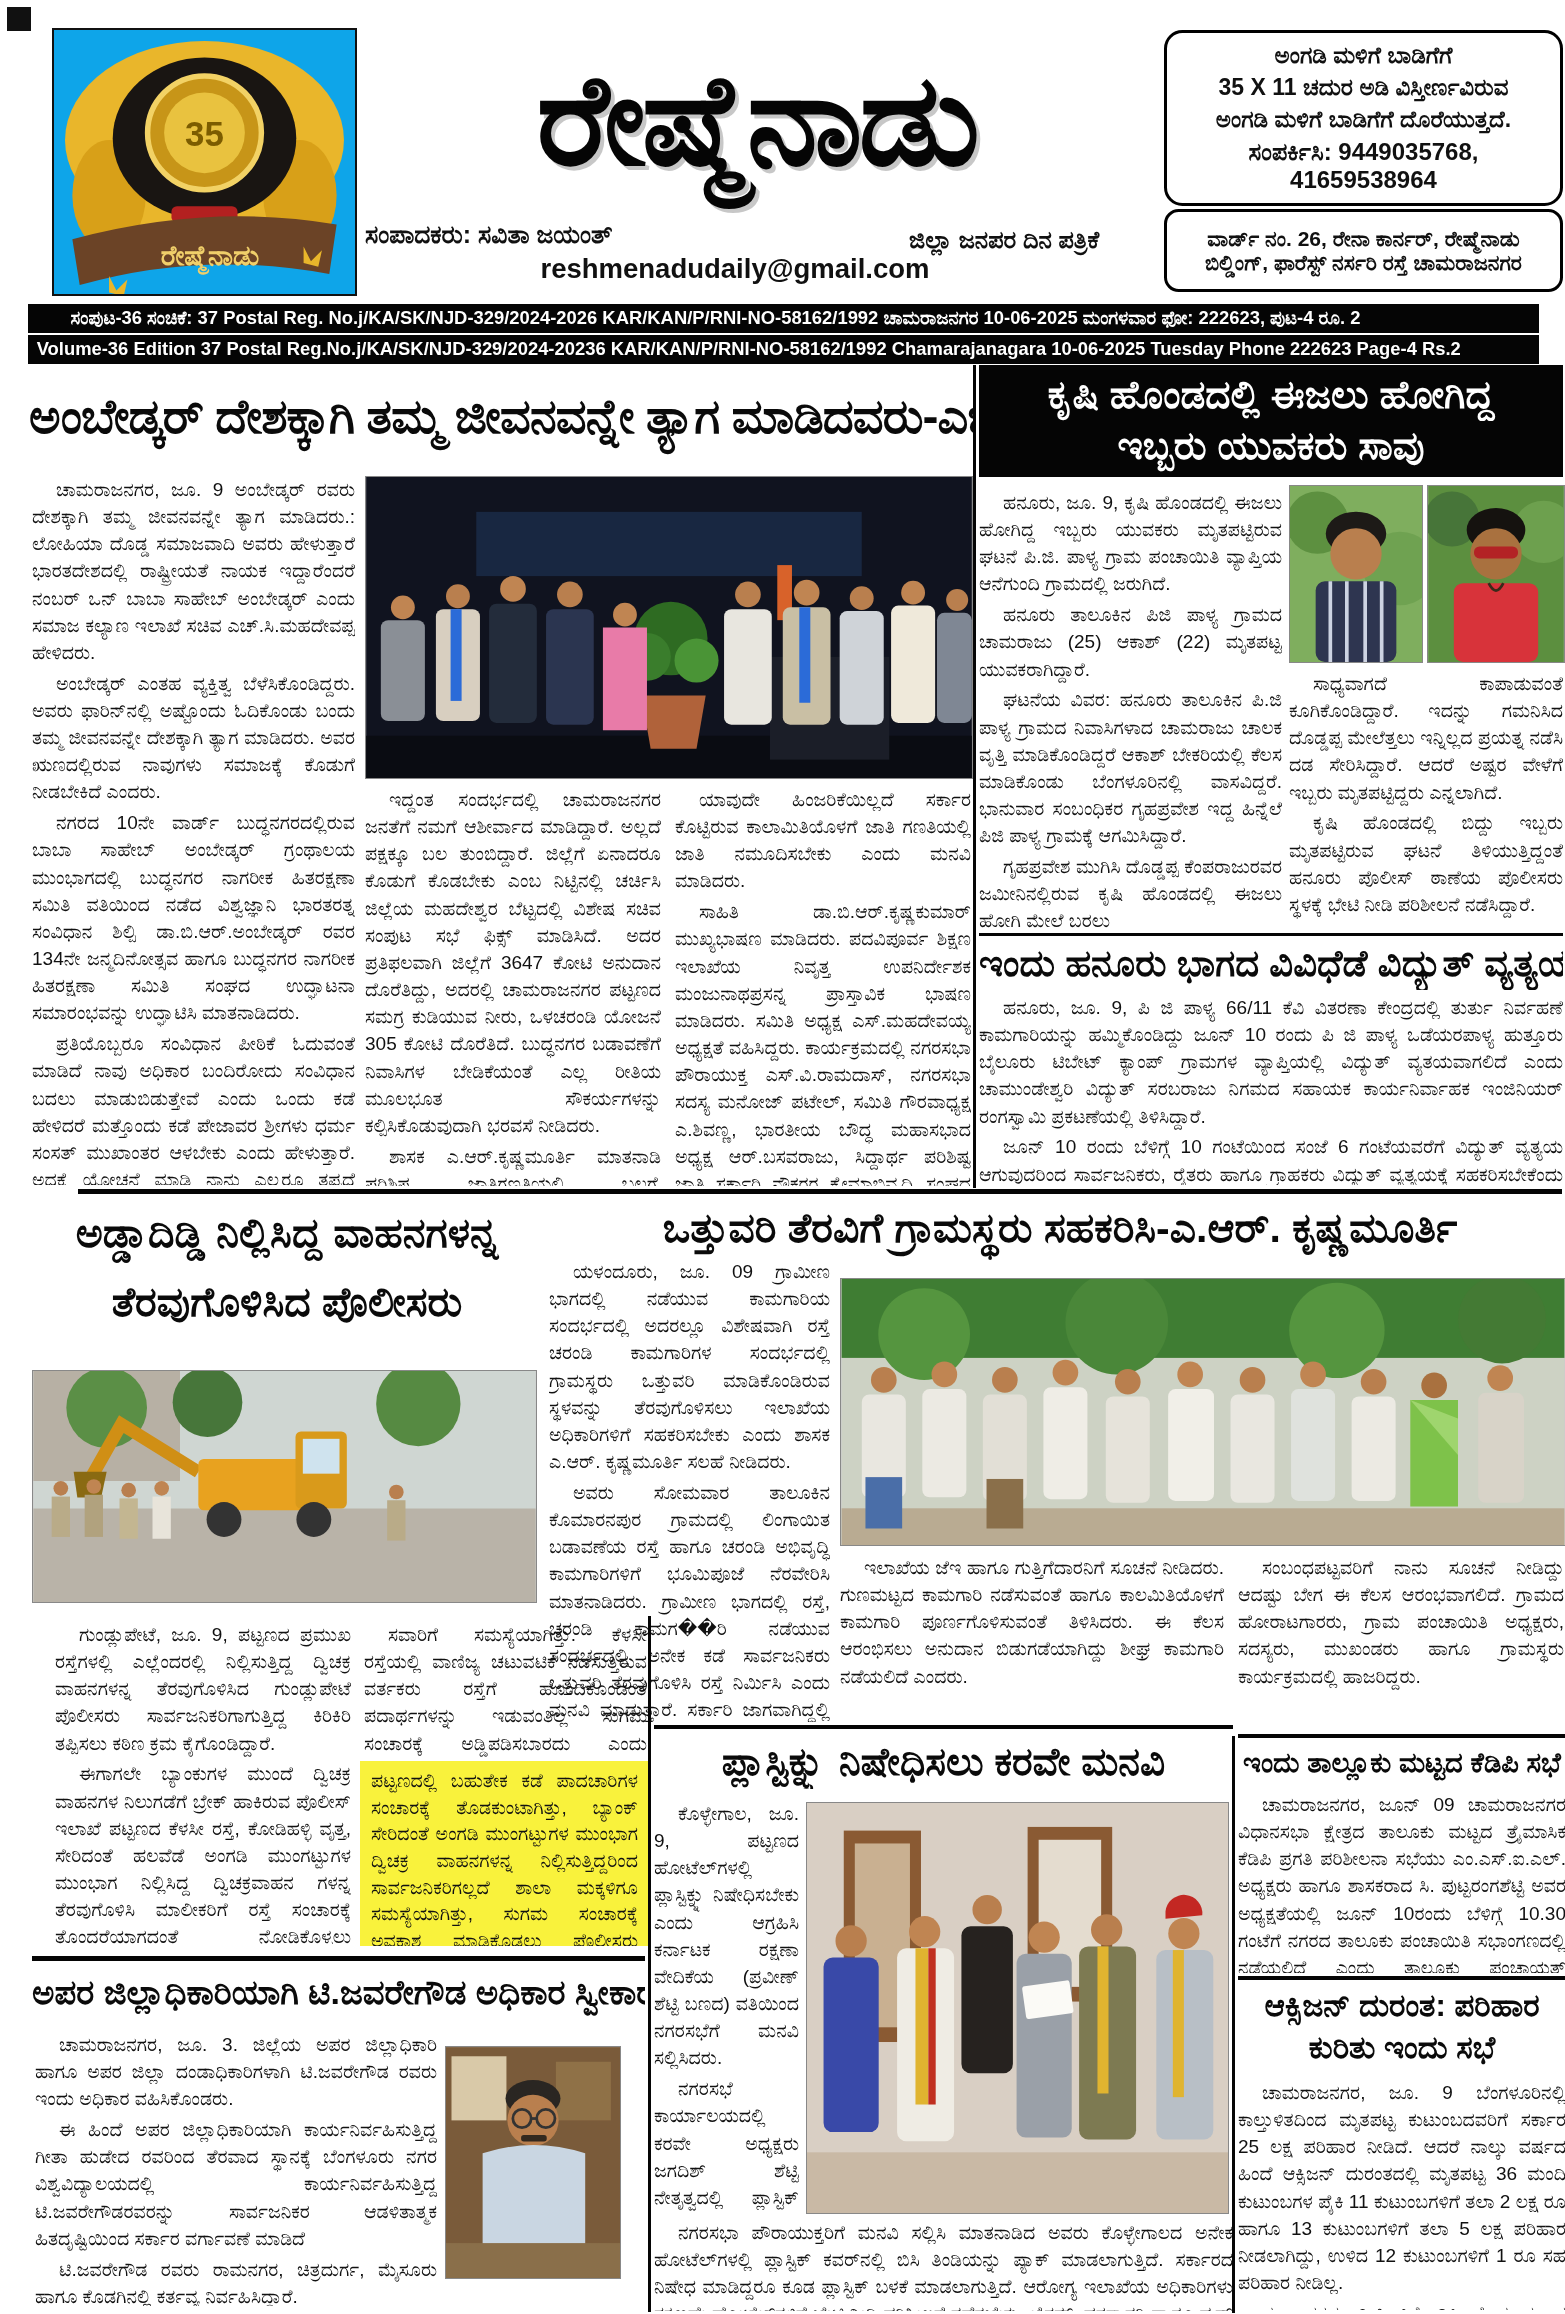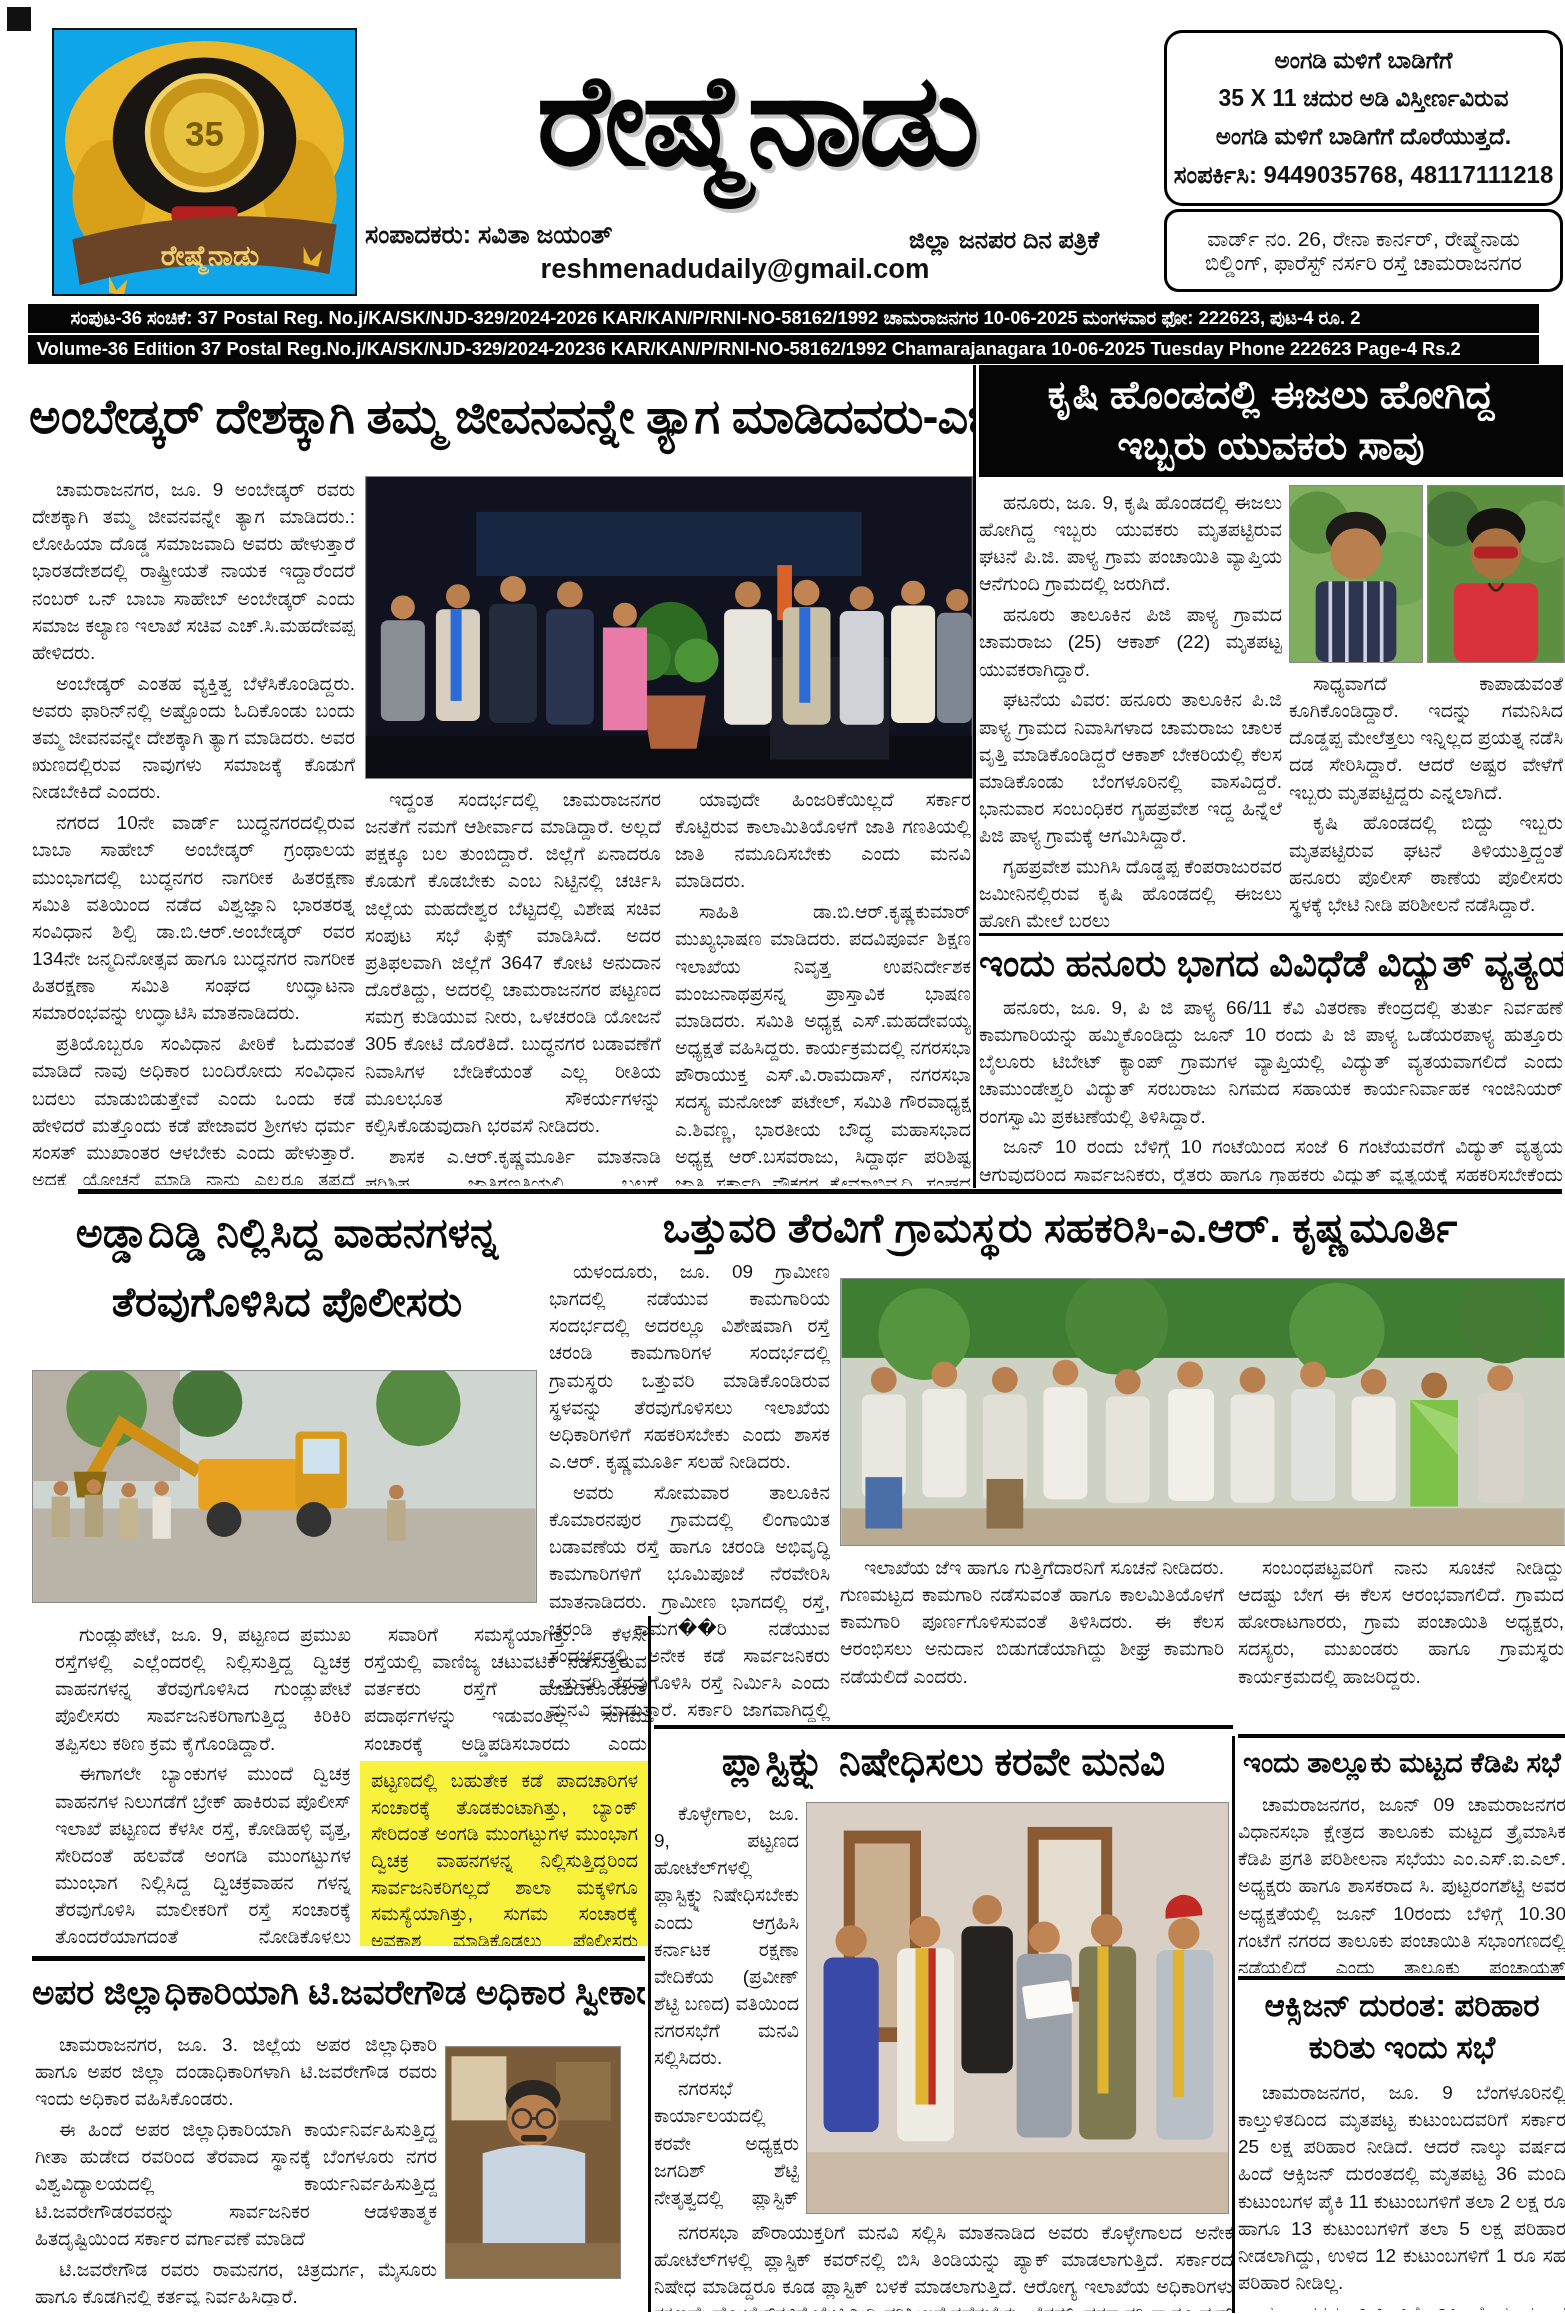--- a/index.html
+++ b/index.html
@@ -16,21 +16,21 @@
   .tagline{left:909px;top:226px;width:275px;font-size:24px;font-weight:bold;white-space:nowrap;}
   .email-line{left:478px;top:253px;width:514px;text-align:center;font-size:27.5px;font-weight:bold;white-space:nowrap;}
   .ad-box{left:1164px;top:30px;width:399px;height:176px;border:3.7px solid #000;border-radius:18.4px;
           display:flex;flex-direction:column;justify-content:space-evenly;align-items:center;text-align:center;
           padding:3.7px 5.5px;box-sizing:border-box;background:#fff;}
   .ad-box .l1{font-size:23px;font-weight:bold;text-align:right;}
   .ad-box .l2{font-size:23px;font-weight:bold;}
   .ad-box .l3{font-size:23px;font-weight:bold;}
   .ad-box .l4{font-size:24px;font-weight:bold;}
   .addr-box{left:1164px;top:209px;width:399px;height:83px;border:3.7px solid #000;border-radius:14.7px;
-            display:flex;align-items:center;justify-content:center;text-align:center;font-size:21px;font-weight:normal;
+            display:flex;align-items:center;justify-content:center;text-align:center;font-size:21px;font-weight:bold;
             padding:1.8px 9.2px;box-sizing:border-box;background:#fff;}
   
   .reg-bar{left:27.5px;width:1511px;height:28.5px;background:#050505;color:#fff;font-weight:bold;
            font-size:18.4px;line-height:28.5px;padding:0 9.2px;box-sizing:border-box;white-space:nowrap;overflow:hidden;}
   .bar-kn{top:304px;padding-left:43px;}
   .bar-en{top:335px;}
   
   .headline{font-weight:900;color:#0a0a0a;text-align:center;white-space:nowrap;overflow:hidden;}
   .main-headline{left:29px;top:369px;width:944px;height:97px;font-size:48px;line-height:96px;letter-spacing:-0.9px;}
   .pond-headline-box{left:979px;top:365px;width:584px;height:112px;background:#050505;color:#fff;
@@ -106,21 +106,21 @@
 
   <div class="abs masthead">ರೇಷ್ಮೆನಾಡು</div>
   <div class="abs editor-line">ಸಂಪಾದಕರು: ಸವಿತಾ ಜಯಂತ್</div>
   <div class="abs tagline">ಜಿಲ್ಲಾ ಜನಪರ ದಿನ ಪತ್ರಿಕೆ</div>
   <div class="abs email-line">reshmenadudaily@gmail.com</div>
 
   <div class="abs ad-box">
     <div class="l1">ಅಂಗಡಿ ಮಳಿಗೆ ಬಾಡಿಗೆಗೆ</div>
     <div class="l2">35 X 11 ಚದುರ ಅಡಿ ವಿಸ್ತೀರ್ಣವಿರುವ</div>
     <div class="l3">ಅಂಗಡಿ ಮಳಿಗೆ ಬಾಡಿಗೆಗೆ ದೊರೆಯುತ್ತದೆ.</div>
-    <div class="l4">ಸಂಪರ್ಕಿಸಿ: 9449035768, 48117111218</div>
+    <div class="l4">ಸಂಪರ್ಕಿಸಿ: 9449035768, 41659538964</div>
   </div>
   <div class="abs addr-box">ವಾರ್ಡ್ ನಂ. 26, ರೇನಾ ಕಾರ್ನರ್, ರೇಷ್ಮೆನಾಡು ಬಿಲ್ಡಿಂಗ್, ಫಾರೆಸ್ಟ್ ನರ್ಸರಿ ರಸ್ತೆ ಚಾಮರಾಜನಗರ</div>
 
   <div class="abs reg-bar bar-kn">ಸಂಪುಟ-36 ಸಂಚಿಕೆ: 37   Postal Reg. No.j/KA/SK/NJD-329/2024-2026   KAR/KAN/P/RNI-NO-58162/1992   ಚಾಮರಾಜನಗರ   10-06-2025   ಮಂಗಳವಾರ   ಫೋ: 222623,   ಪುಟ-4   ರೂ. 2</div>
   <div class="abs reg-bar bar-en">Volume-36   Edition 37   Postal   Reg.No.j/KA/SK/NJD-329/2024-20236   KAR/KAN/P/RNI-NO-58162/1992   Chamarajanagara   10-06-2025   Tuesday   Phone   222623   Page-4   Rs.2</div>
 
   <div class="abs headline main-headline">ಅಂಬೇಡ್ಕರ್ ದೇಶಕ್ಕಾಗಿ ತಮ್ಮ ಜೀವನವನ್ನೇ ತ್ಯಾಗ ಮಾಡಿದವರು-ಎಚ್.ಸಿ.ಎಂ.</div>
   <div class="abs col ambedkar-c1">
       <p>ಚಾಮರಾಜನಗರ, ಜೂ. 9 ಅಂಬೇಡ್ಕರ್ ರವರು ದೇಶಕ್ಕಾಗಿ ತಮ್ಮ ಜೀವನವನ್ನೇ ತ್ಯಾಗ ಮಾಡಿದರು.: ಲೋಹಿಯಾ ದೊಡ್ಡ ಸಮಾಜವಾದಿ ಅವರು ಹೇಳುತ್ತಾರೆ ಭಾರತದೇಶದಲ್ಲಿ ರಾಷ್ಟ್ರೀಯತೆ ನಾಯಕ ಇದ್ದಾರೆಂದರೆ ನಂಬರ್ ಒನ್ ಬಾಬಾ ಸಾಹೇಬ್ ಅಂಬೇಡ್ಕರ್ ಎಂದು ಸಮಾಜ ಕಲ್ಯಾಣ ಇಲಾಖೆ ಸಚಿವ ಎಚ್.ಸಿ.ಮಹದೇವಪ್ಪ ಹೇಳಿದರು.</p>
       <p>ಅಂಬೇಡ್ಕರ್ ಎಂತಹ ವ್ಯಕ್ತಿತ್ವ ಬೆಳೆಸಿಕೊಂಡಿದ್ದರು. ಅವರು ಫಾರಿನ್‌ನಲ್ಲಿ ಅಷ್ಟೊಂದು ಓದಿಕೊಂಡು ಬಂದು ತಮ್ಮ ಜೀವನವನ್ನೇ ದೇಶಕ್ಕಾಗಿ ತ್ಯಾಗ ಮಾಡಿದರು. ಅವರ ಋಣದಲ್ಲಿರುವ ನಾವುಗಳು ಸಮಾಜಕ್ಕೆ ಕೊಡುಗೆ ನೀಡಬೇಕಿದೆ ಎಂದರು.</p>

